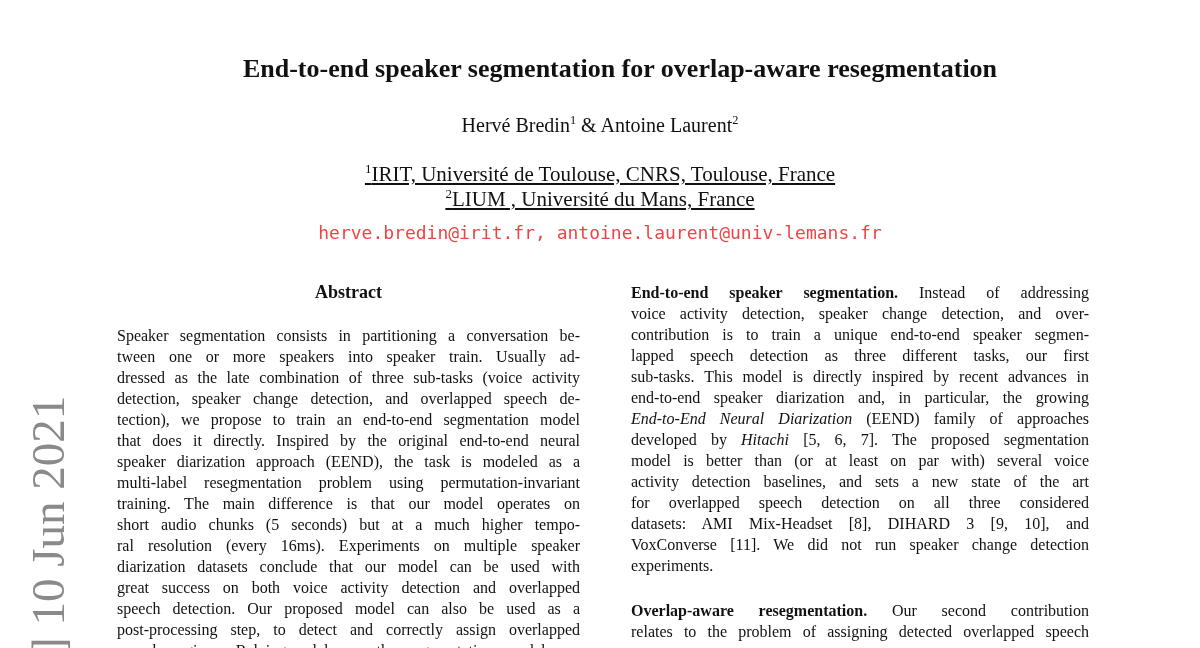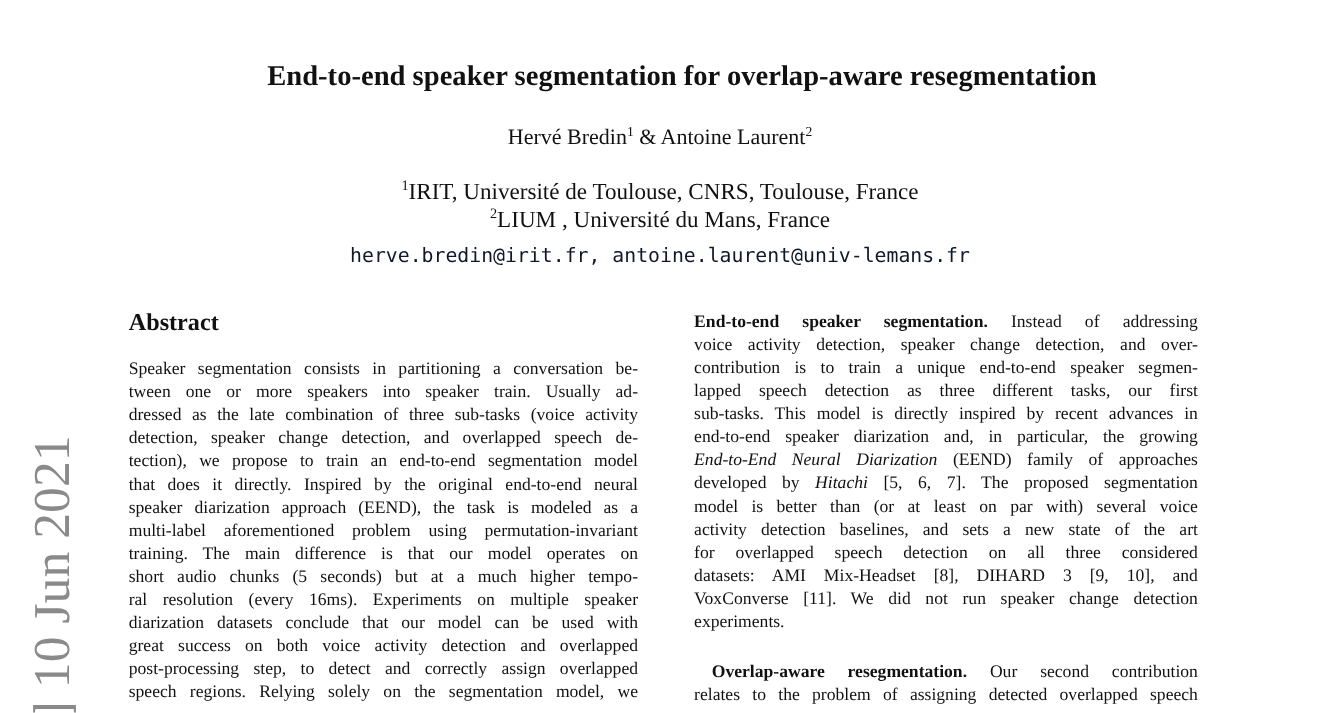--- a/index.html
+++ b/index.html
@@ -46,55 +46,57 @@
     line-height: 26px;
   }
   .affils {
     position: absolute;
     top: 162px;
     left: 0;
     width: 100%;
     text-align: center;
     font-size: 21px;
     line-height: 25px;
+    text-decoration: underline;
   }
   .emails {
     position: absolute;
     top: 222px;
     left: 0;
     width: 100%;
     text-align: center;
     font-family: "DejaVu Sans Mono", monospace;
     font-size: 18px;
     line-height: 22px;
-    color: #0f172a;
+    color: #ef4444;
   }
   sup.s {
     font-size: 62%;
     vertical-align: super;
     line-height: 0;
   }
   .col { position: absolute; }
   .col-left  { left: 117px; top: 278px; width: 463px; }
   .col-right { left: 631px; top: 282px; width: 458px; }
   .abstract-heading {
-    font-size: 22px;
+    text-align: center;
+    font-size: 18px;
     font-weight: bold;
     line-height: 29px;
     margin-bottom: 18px;
   }
   .line {
     font-size: 16px;
     line-height: 21px;
     text-align: justify;
     text-align-last: justify;
     white-space: normal;
   }
   .line.short { text-align-last: left; }
-  .line.gap { margin-top: 24px; margin-left: 16px; }
+  .line.gap { margin-top: 24px; }
   .b { font-weight: bold; }
   .i { font-style: italic; }
 </style>
 </head>
 <body>
 
 <div class="page">
 
   <div class="arxiv-banner">] 10 Jun 2021</div>
 
@@ -112,26 +114,27 @@
   <div class="col col-left">
     <div class="abstract-heading">Abstract</div>
     <div>
         <div class="line"><span>Speaker segmentation consists in partitioning a conversation be-</span></div>
         <div class="line"><span>tween one or more speakers into speaker train.  Usually ad-</span></div>
         <div class="line"><span>dressed as the late combination of three sub-tasks (voice activity</span></div>
         <div class="line"><span>detection, speaker change detection, and overlapped speech de-</span></div>
         <div class="line"><span>tection), we propose to train an end-to-end segmentation model</span></div>
         <div class="line"><span>that does it directly.  Inspired by the original end-to-end neural</span></div>
         <div class="line"><span>speaker diarization approach (EEND), the task is modeled as a</span></div>
-        <div class="line"><span>multi-label aforementioned problem using permutation-invariant</span></div>
+        <div class="line"><span>multi-label resegmentation problem using permutation-invariant</span></div>
         <div class="line"><span>training.  The main difference is that our model operates on</span></div>
         <div class="line"><span>short audio chunks (5 seconds) but at a much higher tempo-</span></div>
         <div class="line"><span>ral resolution (every 16ms).  Experiments on multiple speaker</span></div>
         <div class="line"><span>diarization datasets conclude that our model can be used with</span></div>
         <div class="line"><span>great success on both voice activity detection and overlapped</span></div>
+        <div class="line"><span>speech detection.  Our proposed model can also be used as a</span></div>
         <div class="line"><span>post-processing step, to detect and correctly assign overlapped</span></div>
         <div class="line"><span>speech regions. Relying solely on the segmentation model, we</span></div>
       </div>
   </div>
 
   <div class="col col-right">
     <div>
         <div class="line"><span class="b">End-to-end speaker segmentation.</span><span>  Instead of addressing</span></div>
         <div class="line"><span>voice activity detection, speaker change detection, and over-</span></div>
         <div class="line"><span>contribution is to train a unique end-to-end speaker segmen-</span></div>

